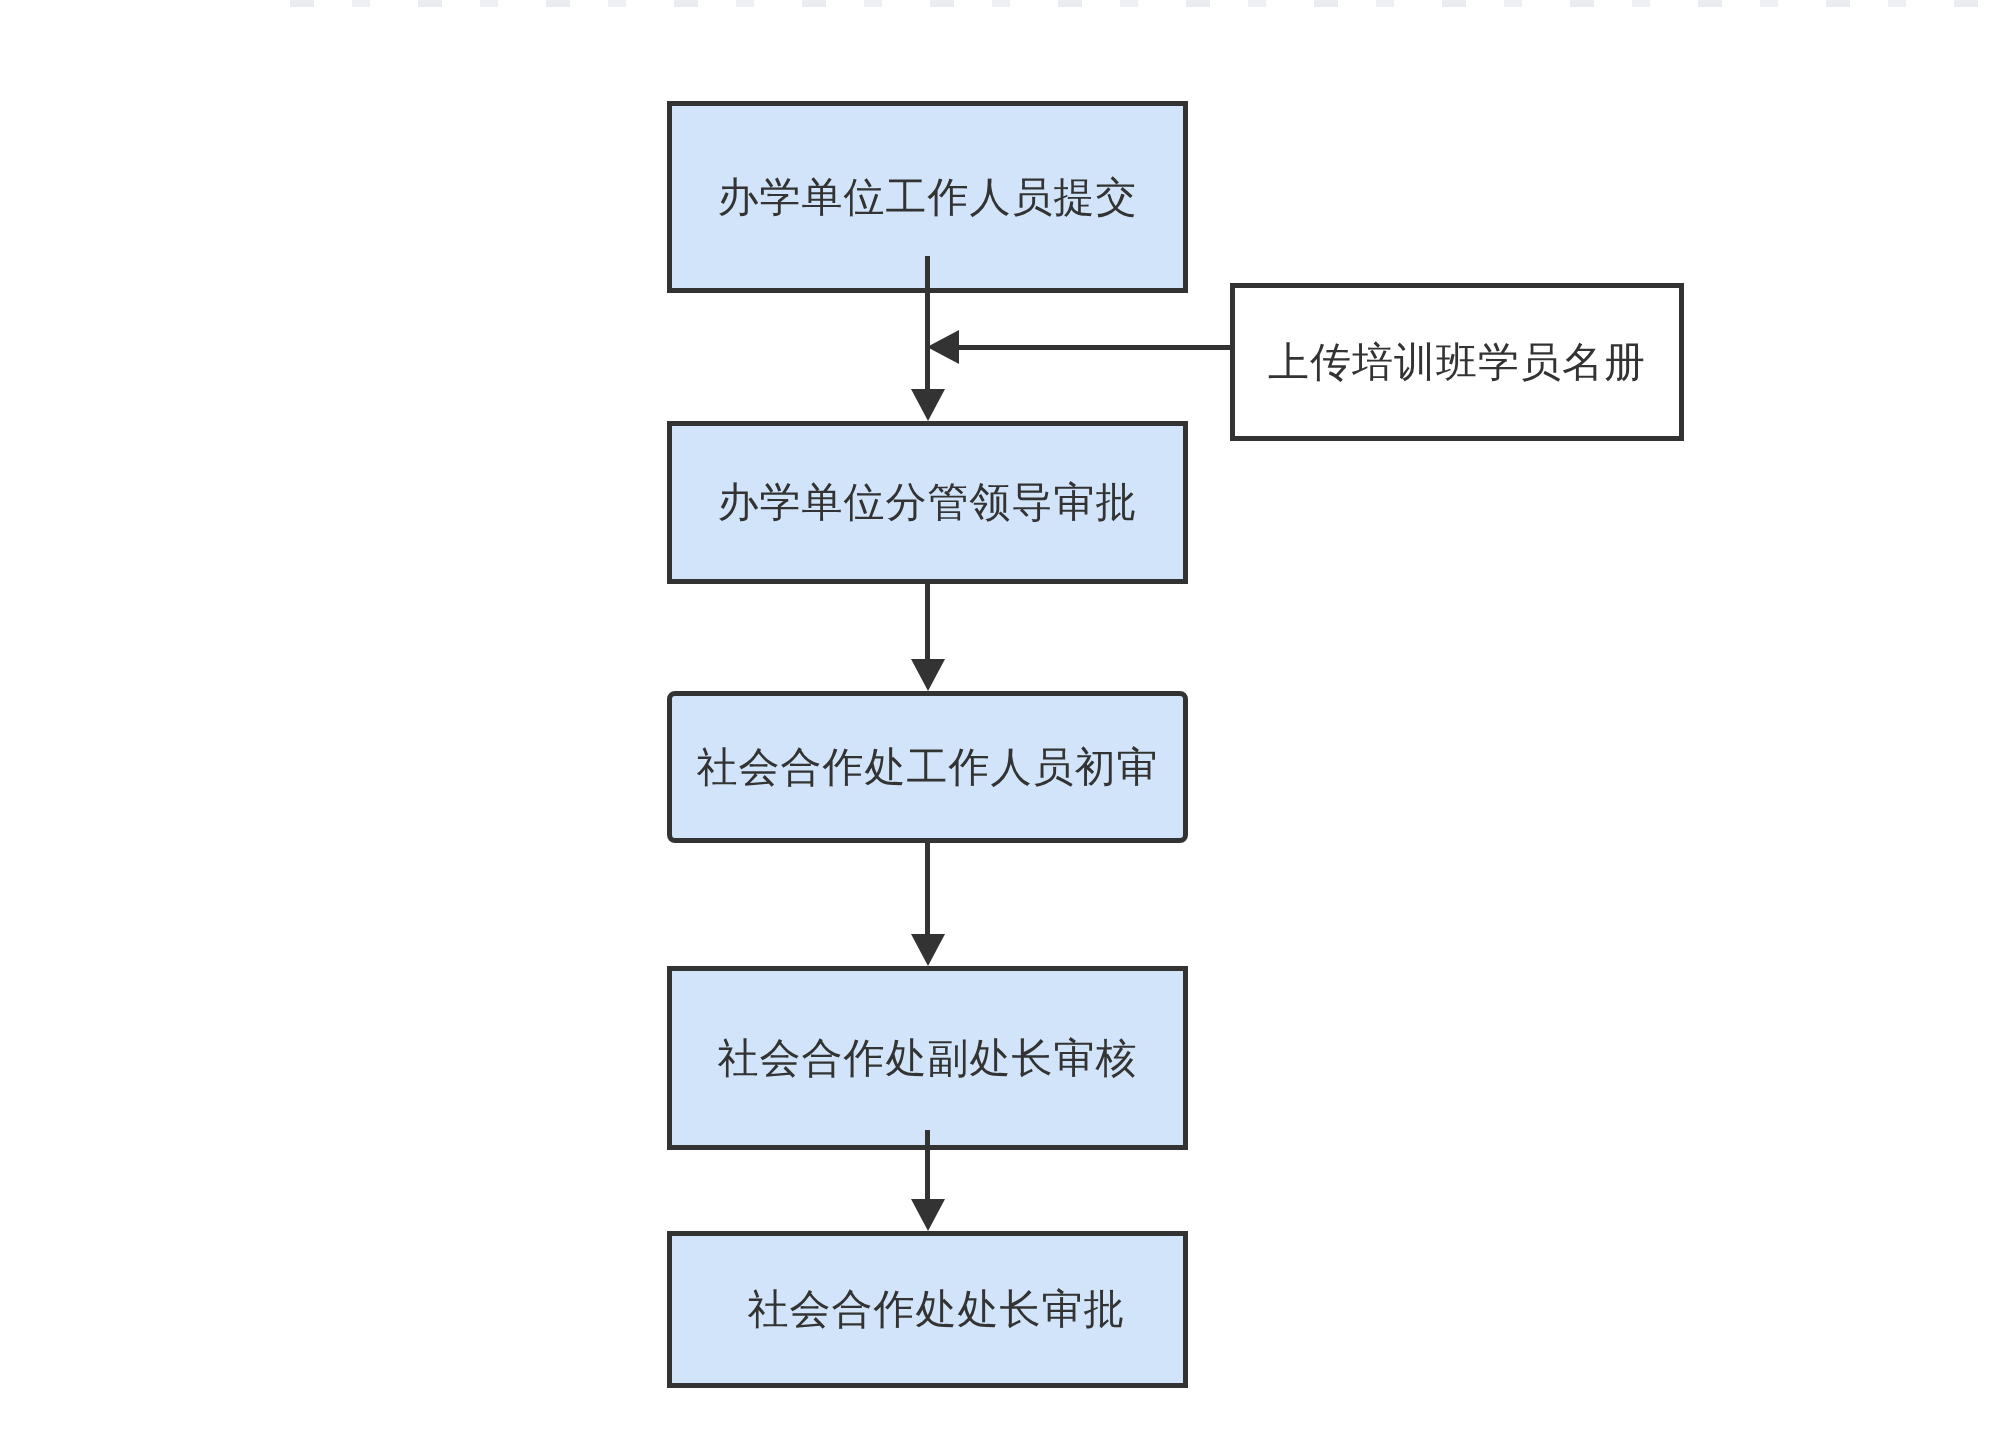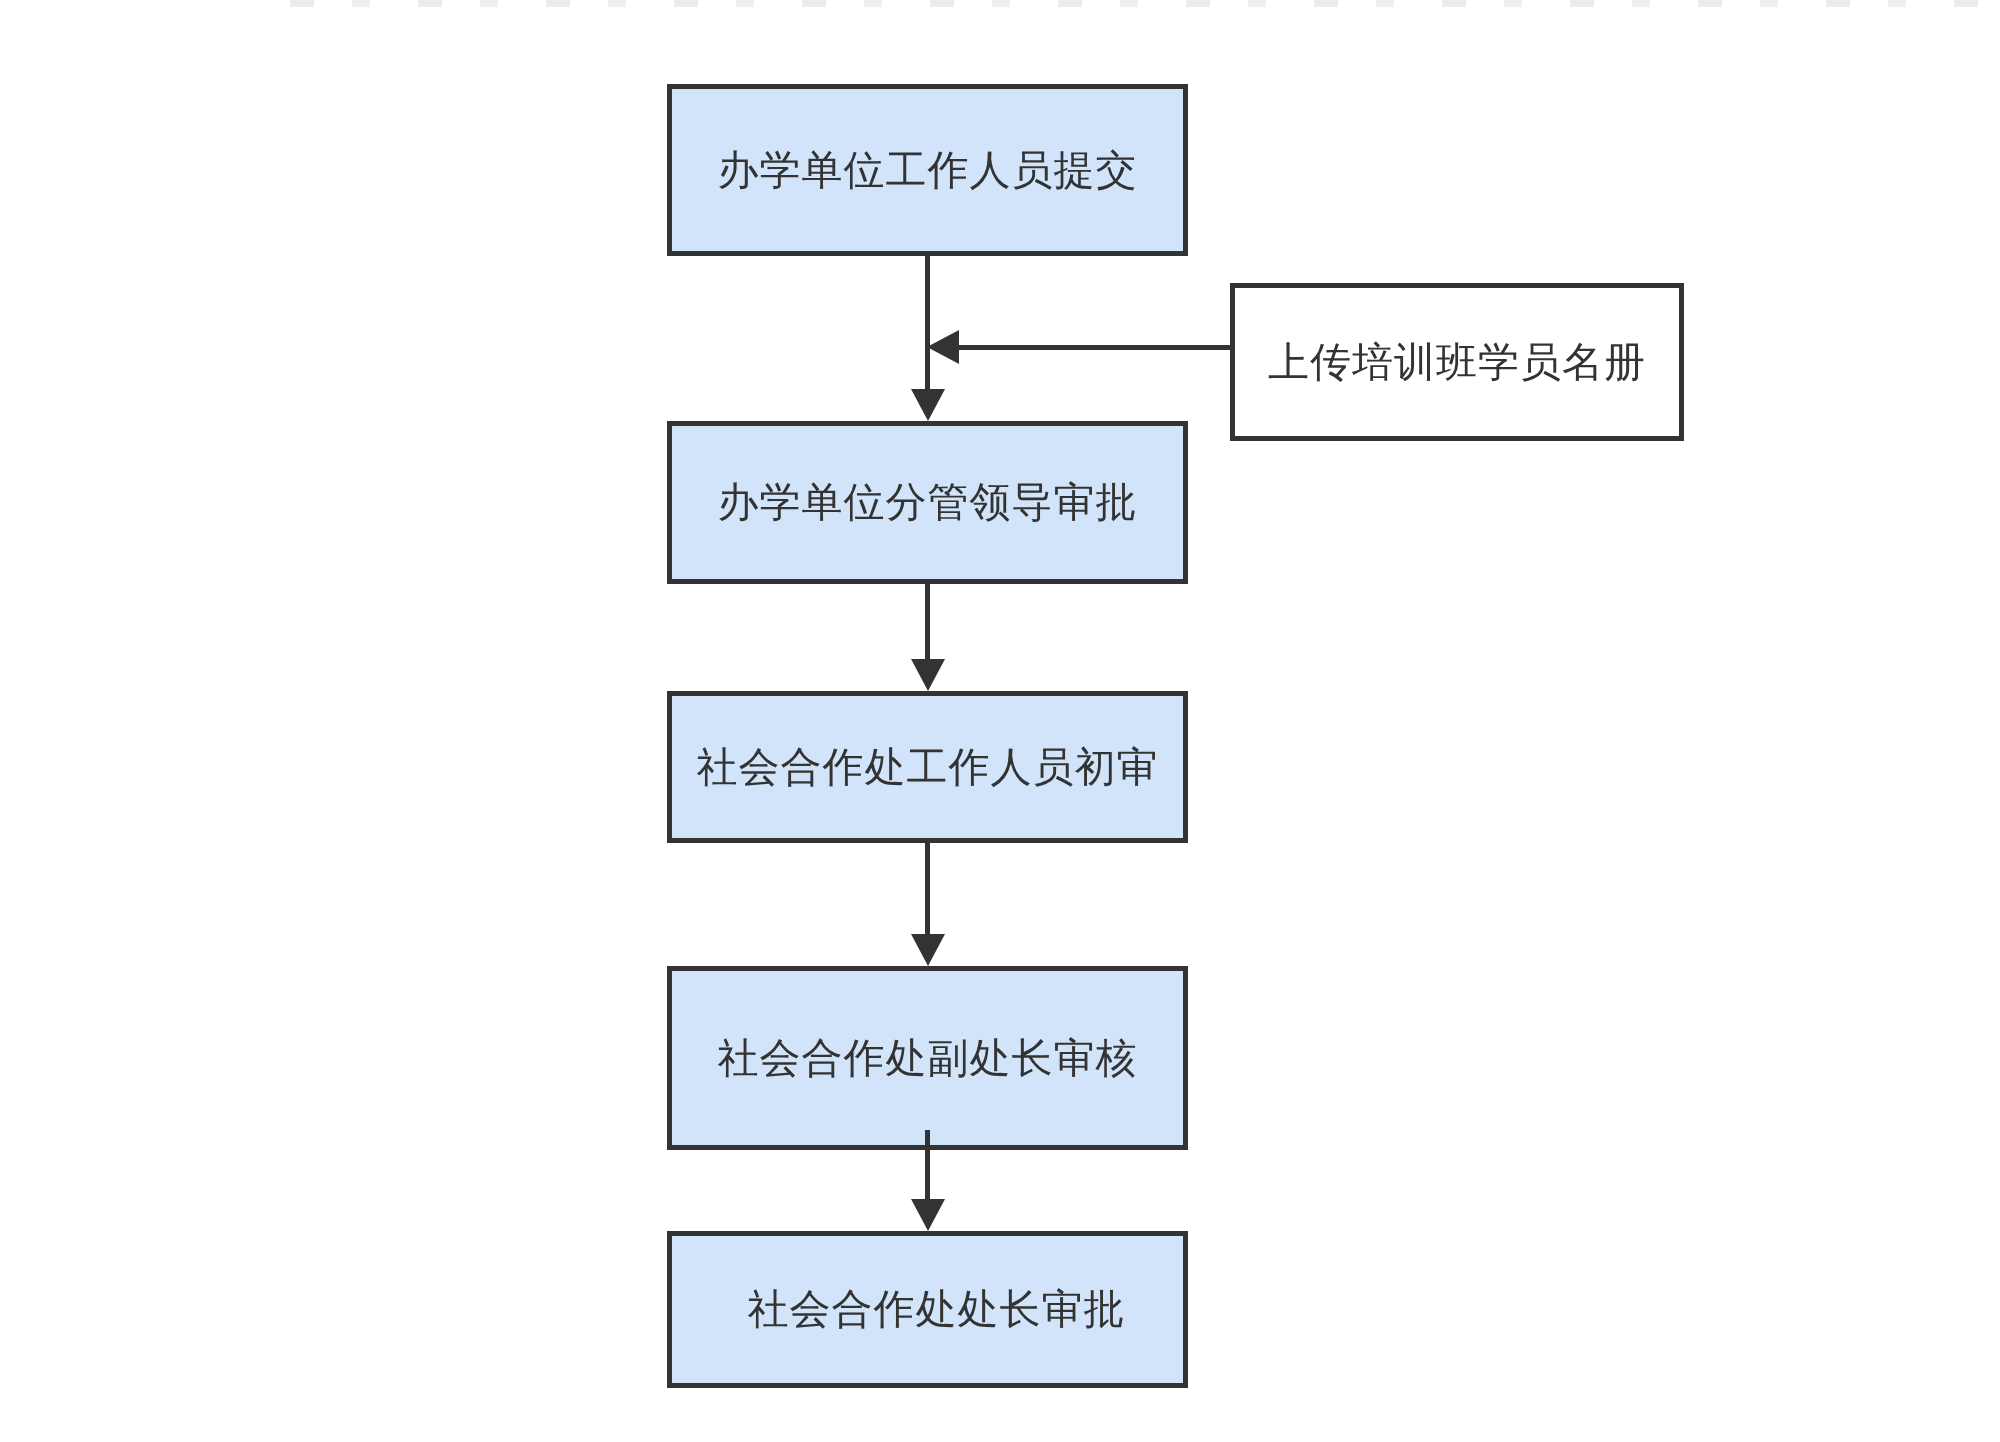--- a/index.html
+++ b/index.html
@@ -91,42 +91,42 @@
     border-right: 32px solid #333333;
   }
 </style>
 </head>
 <body>
 
 <div class="canvas">
 
   <div class="top-artifact"></div>
 
-  <div class="flow-box" style="top:84px; height:172px;text-align:center;">
+  <div class="flow-box" style="top:101px; height:192px;text-align:center;">
     <span>办学单位工作人员提交</span>
   </div>
 
   <div class="v-line" style="top:256px; height:133px;"></div>
   <div class="arrow-head-down" style="top:389px;"></div>
 
   <div class="h-line" style="left:959px; width:271px;"></div>
   <div class="arrow-head-left"></div>
 
   <div class="annotation-box">
     <span>上传培训班学员名册</span>
   </div>
 
   <div class="flow-box" style="top:421px; height:163px;">
     <span>办学单位分管领导审批</span>
   </div>
 
   <div class="v-line" style="top:584px; height:75px;"></div>
   <div class="arrow-head-down" style="top:659px;"></div>
 
-  <div class="flow-box" style="top:691px; height:152px;">
+  <div class="flow-box" style="top:691px; height:152px;border-radius:8px;">
     <span>社会合作处工作人员初审</span>
   </div>
 
   <div class="v-line" style="top:843px; height:91px;"></div>
   <div class="arrow-head-down" style="top:934px;"></div>
 
   <div class="flow-box" style="top:966px; height:184px;">
     <span>社会合作处副处长审核</span>
   </div>
 

